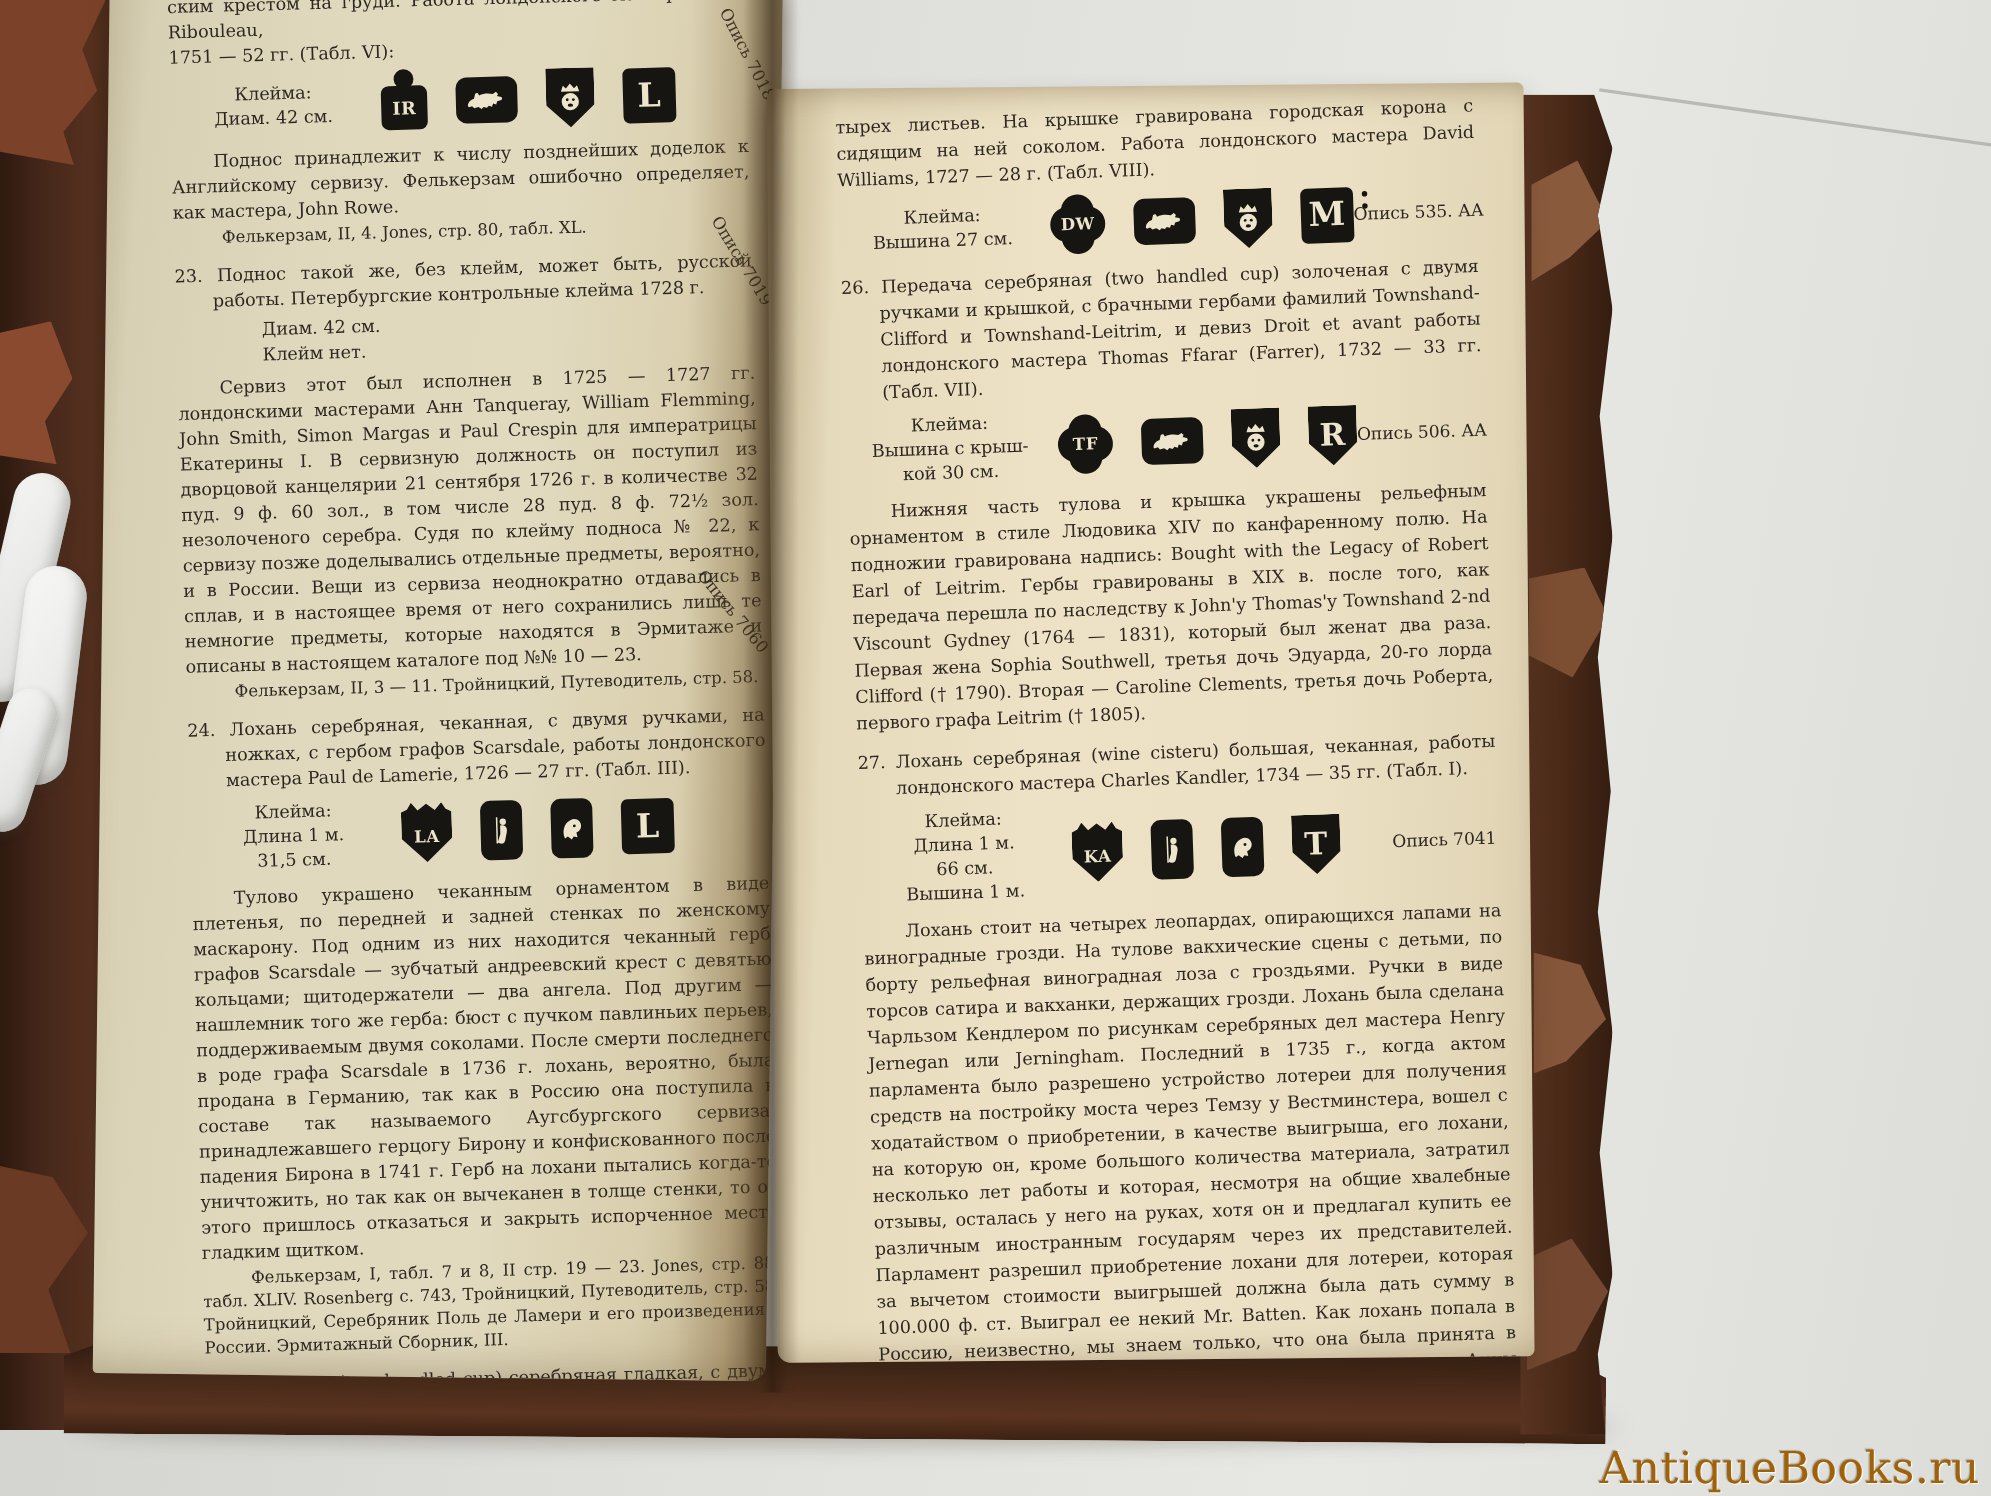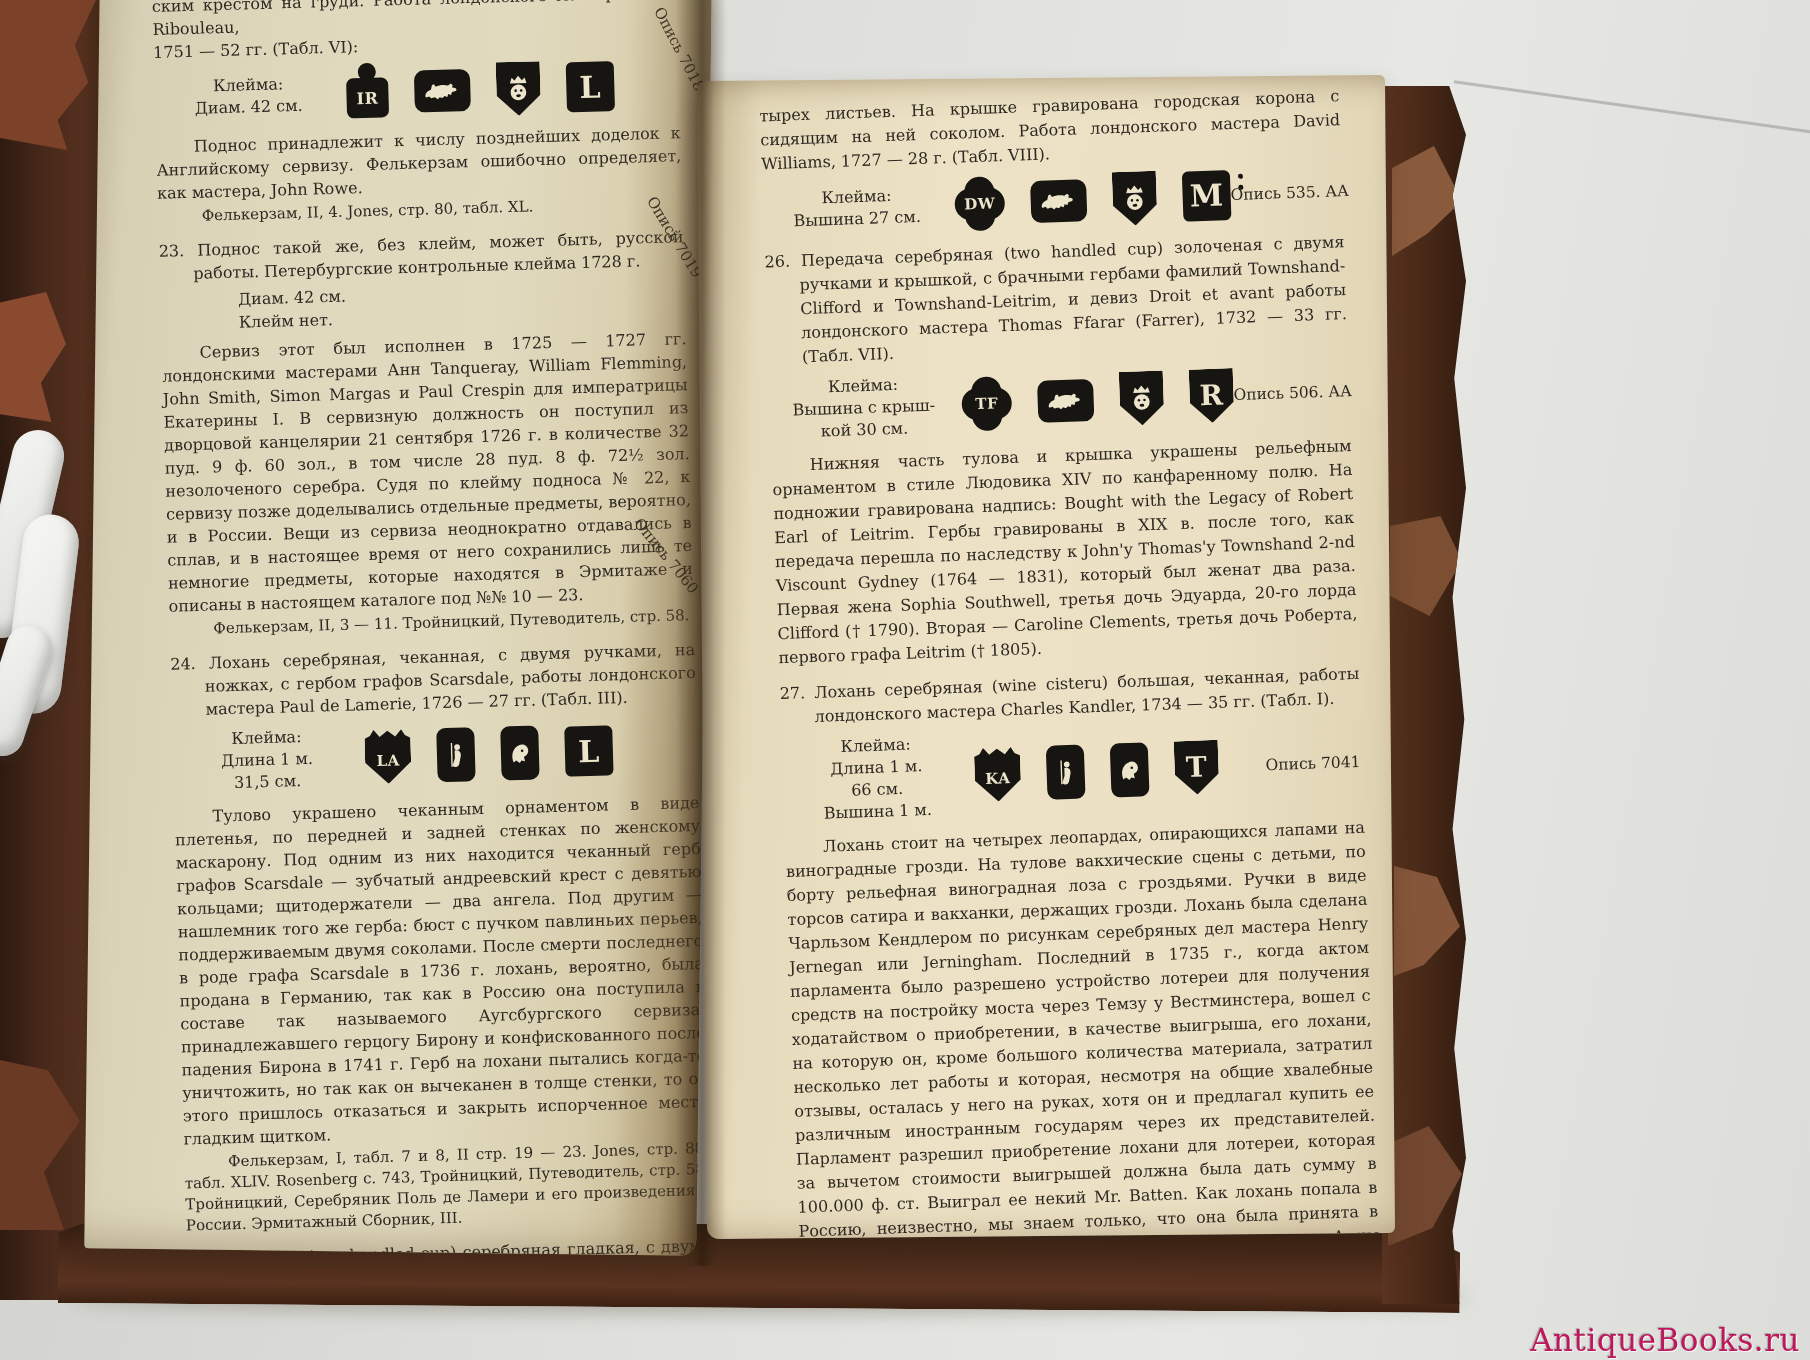--- a/index.html
+++ b/index.html
@@ -77,21 +77,21 @@
     clip-path:polygon(0 16%,12% 11%,20% 0,33% 13%,50% 2%,67% 13%,80% 0,88% 11%,100% 16%,100% 60%,50% 100%,0 60%);}
   .mk-crown i{margin-top:8px;}
   .mk-shield i, .mk-shield{font-size:28px;}
   .mdots{position:absolute;right:-13px;top:4px;width:5px;height:5px;border-radius:50%;background:#171512;box-shadow:0 11px 0 #171512;}
   
   .opis-rot{position:absolute;right:2px;font-size:15px;white-space:nowrap;color:#2d2721;z-index:4;transform-origin:right top;}
   .op1{top:96px;transform:rotate(62deg);}
   .op2{top:282px;transform:rotate(58deg);}
   .op3{top:596px;transform:rotate(50deg);}
   
-  .watermark{right:10px;bottom:2px;font-size:31px;color:#be185d;letter-spacing:.5px;
+  .watermark{right:10px;bottom:2px;font-size:40px;color:#a16207;letter-spacing:.5px;
     text-shadow:1px 1px 1px rgba(255,255,255,.85),-1px -1px 1px rgba(95,95,95,.45);margin-top:36px;}
 </style>
 </head>
 <body>
 
 <div class="abs table-line"></div>
 <div class="abs floor-shadow"></div>
 
 <div class="abs cover-left">
   <div class="abs torn1"></div>

